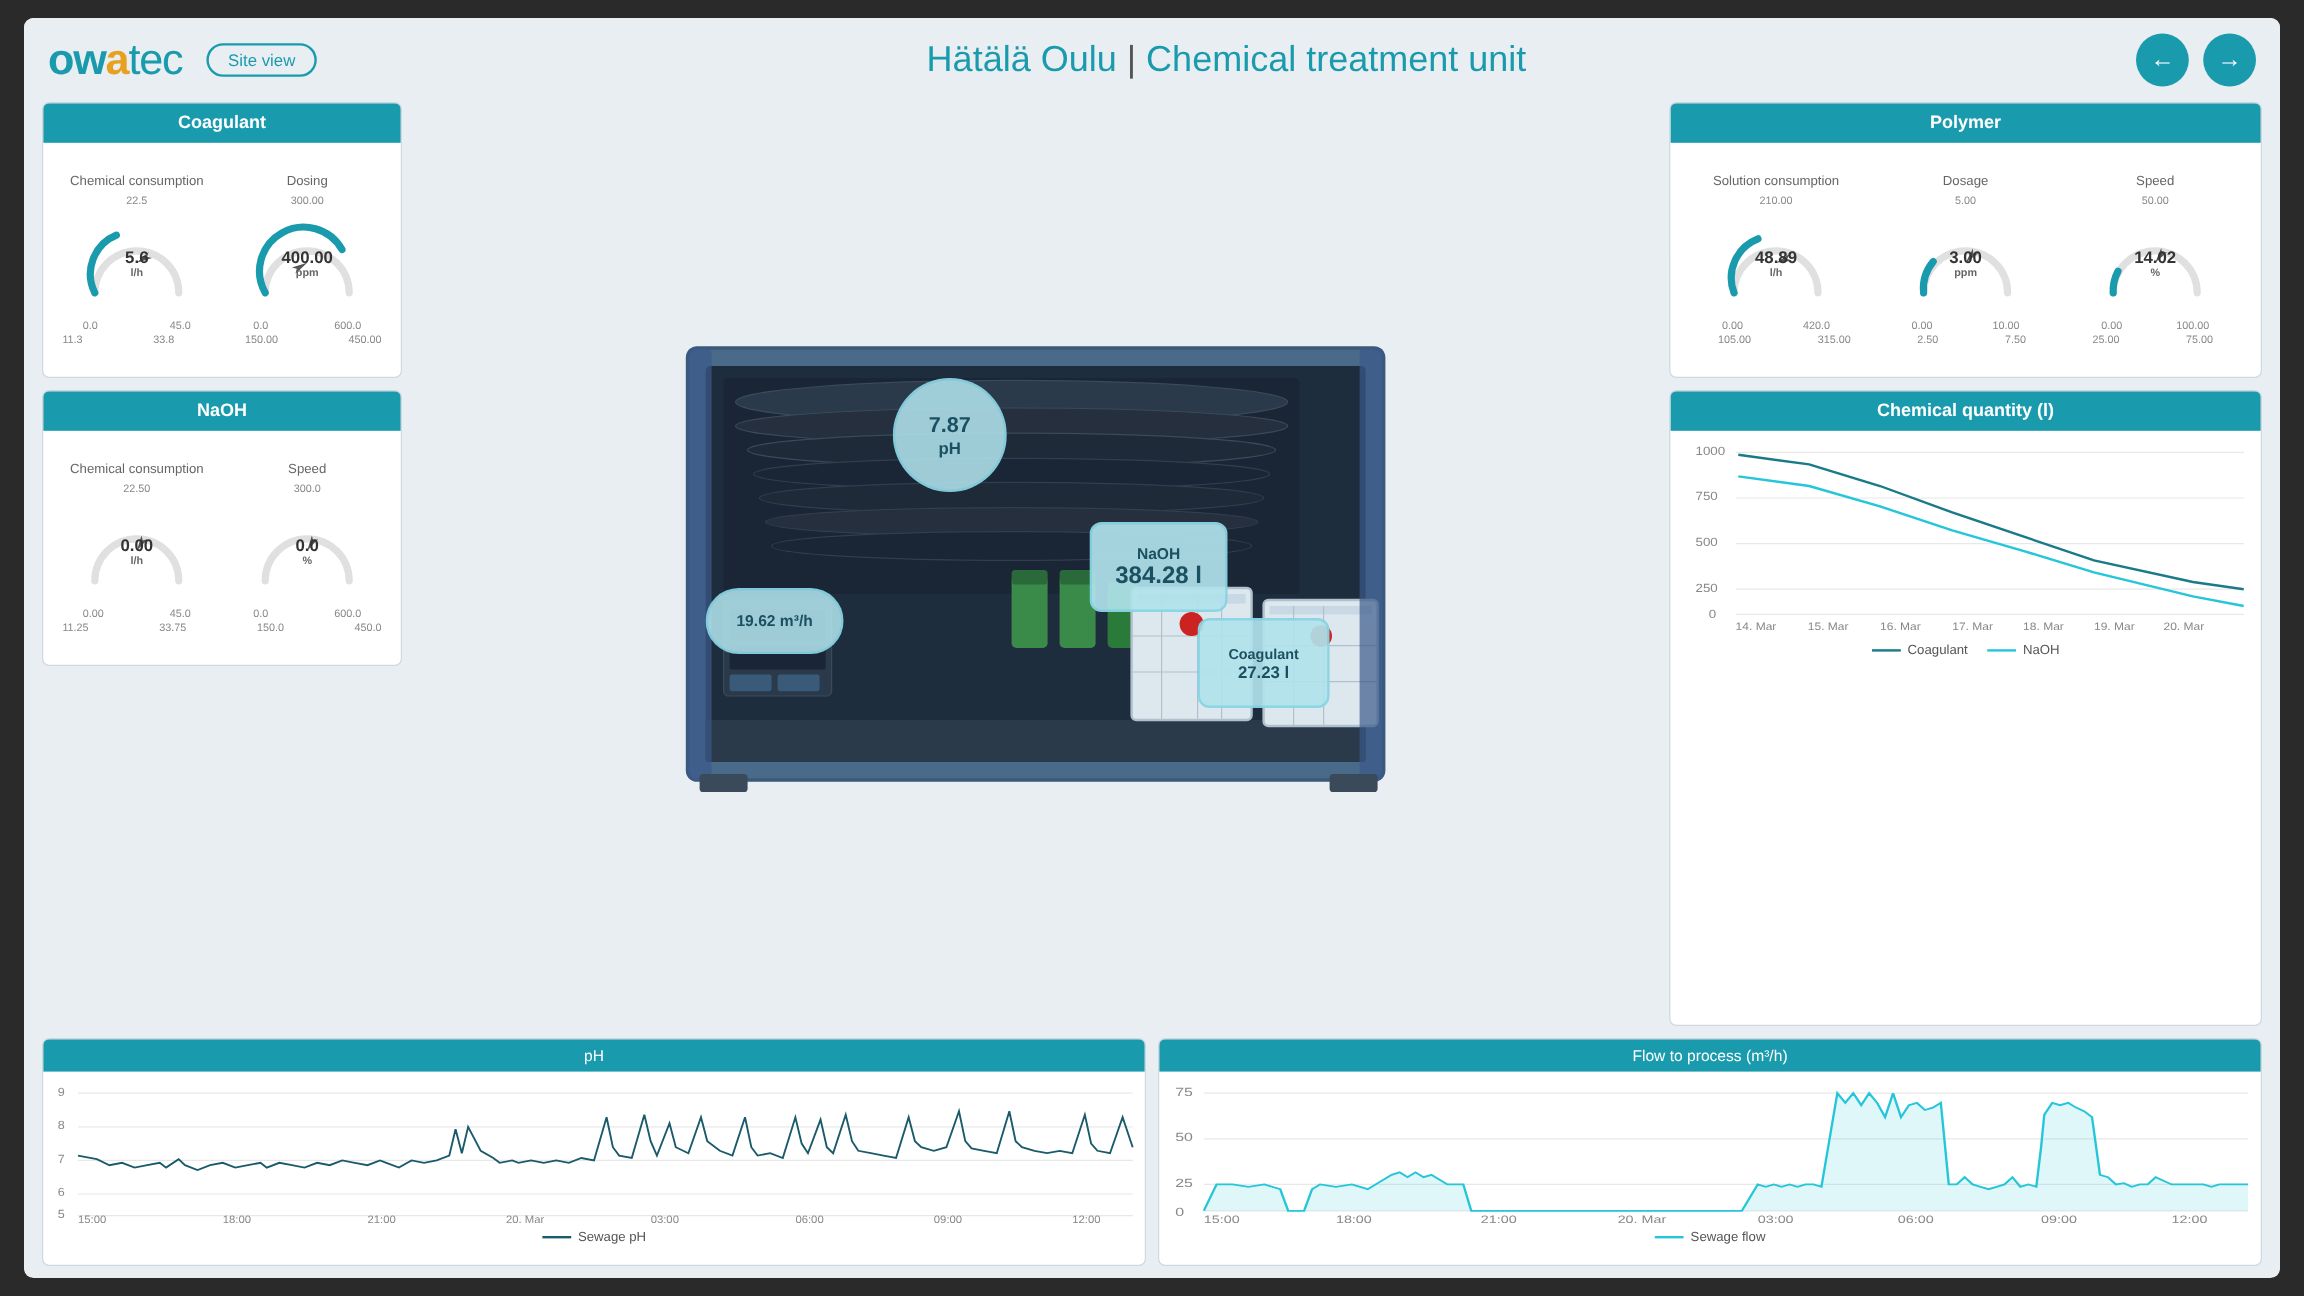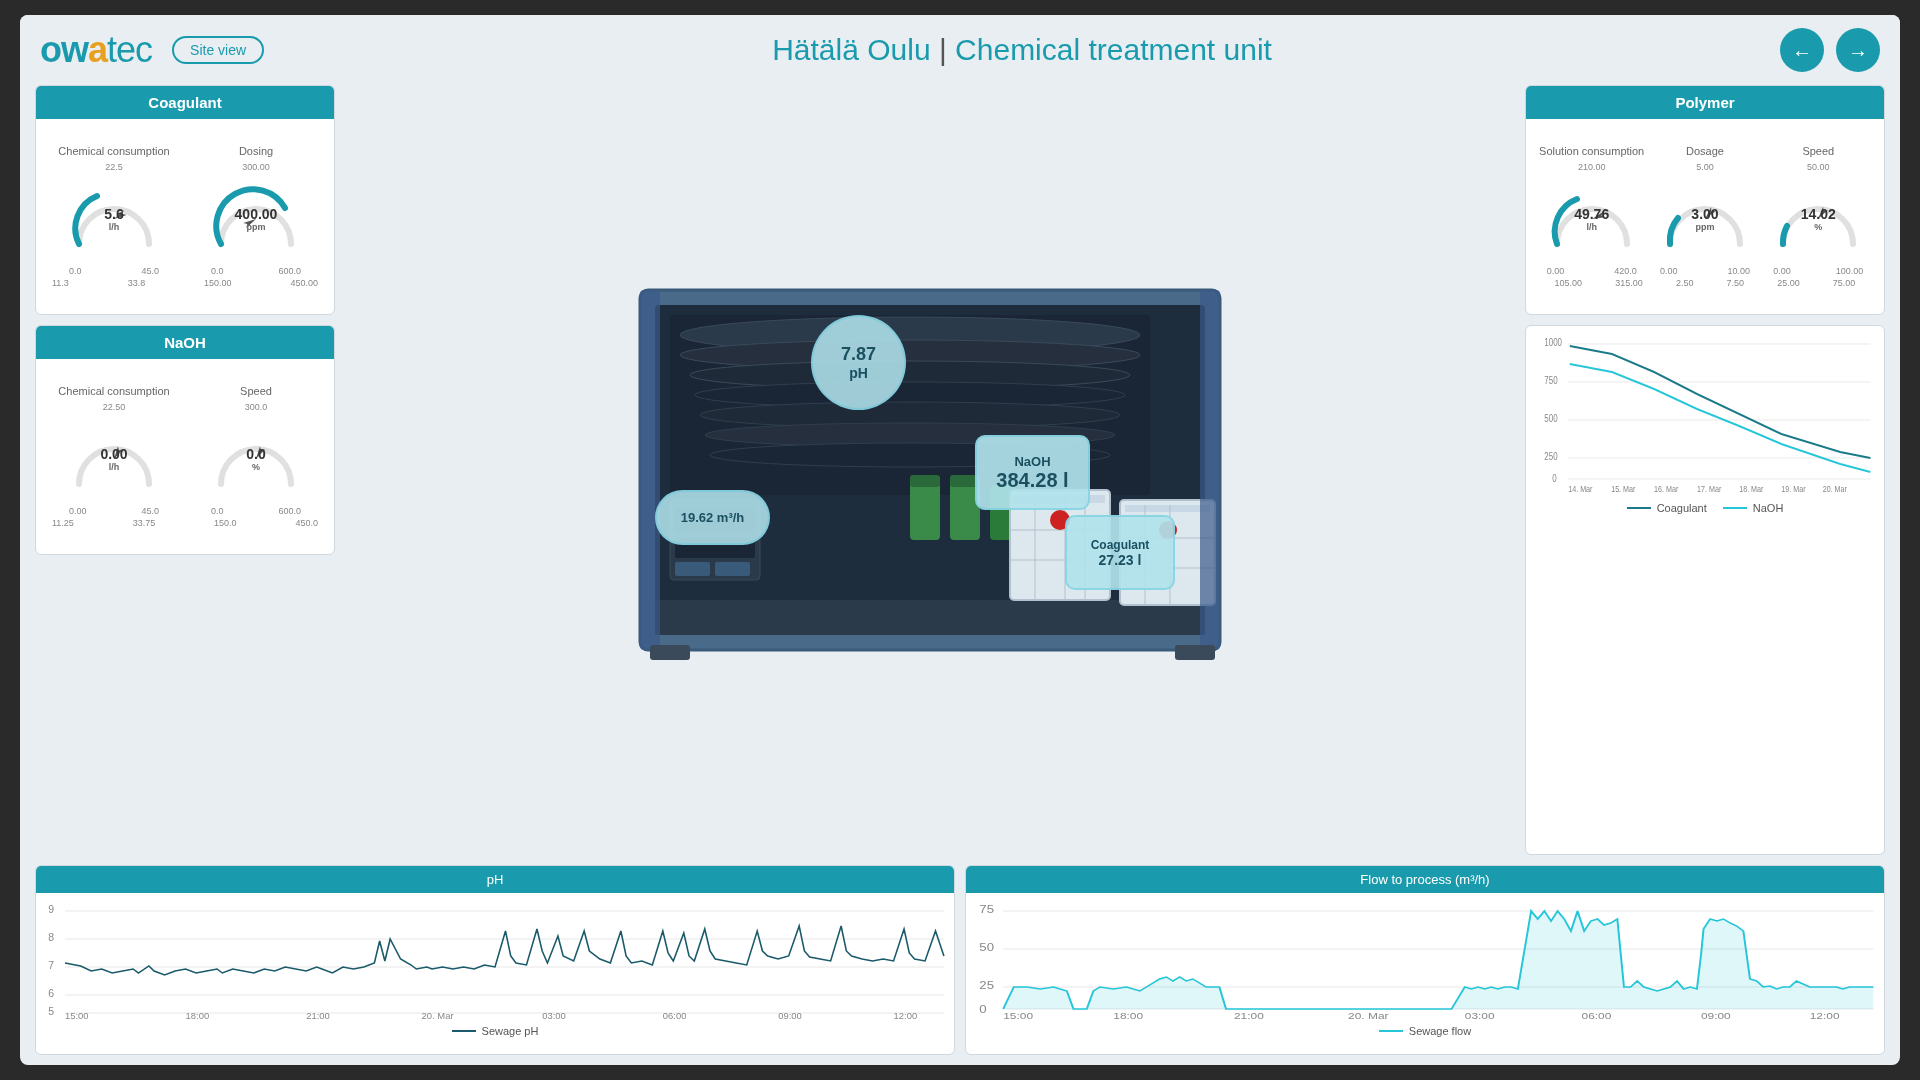--- a/index.html
+++ b/index.html
@@ -168,21 +168,21 @@
       display: flex;
       align-items: center;
       justify-content: center;
       position: relative;
     }
     
     .right-panels {
       display: flex;
       flex-direction: column;
       gap: 10px;
-      width: 360px;
+      width: 494px;
       flex-shrink: 0;
     }
     
     .bottom-row {
       display: flex;
       gap: 10px;
       padding: 0 15px 10px 15px;
       height: 200px;
       flex-shrink: 0;
     }
@@ -455,21 +455,21 @@
             <div class="gauge-container">
               <div class="gauge-label">Solution consumption</div>
               <div style="font-size:9px;color:#888;text-align:center;margin-bottom:2px;">210.00</div>
               <div class="gauge-wrap">
                 <svg viewBox="0 0 90 90">
                   <path d="M 10 70 A 35 35 0 1 1 80 70" fill="none" stroke="#e0e0e0" stroke-width="6" stroke-linecap="round"></path>
                   <path d="M 10 70 A 35 35 0 0 1 30 25" fill="none" stroke="#1a9bad" stroke-width="6" stroke-linecap="round"></path>
                   <polygon points="45,45 42,58 45,55 48,58" fill="#555" transform="rotate(-110,45,45)"></polygon>
                 </svg>
                 <div class="gauge-value">
-                  <span>49.76</span>
+                  <span>48.89</span>
                   <span class="gauge-unit">l/h</span>
                 </div>
               </div>
               <div class="gauge-minmax" style="width:90px;">
                 <span>0.00</span>
                 <span>420.0</span>
               </div>
             </div>
 
             <div class="gauge-container">
@@ -517,20 +517,21 @@
             <span><span>315.00</span></span>
             <span><span>2.50</span></span>
             <span><span>7.50</span></span>
             <span><span>25.00</span></span>
             <span><span>75.00</span></span>
           </div>
         </div>
       </div>
 
       <div class="panel chem-chart-panel" style="flex:1;">
+        <div class="panel-header">Chemical quantity (l)</div>
         <div class="panel-body" style="flex:1;padding:8px 12px 4px;">
           <svg width="100%" height="160" viewBox="0 0 420 160" preserveAspectRatio="none">
 
             <text x="8" y="12" font-size="10" fill="#888">1000</text>
             <text x="8" y="50" font-size="10" fill="#888">750</text>
             <text x="8" y="88" font-size="10" fill="#888">500</text>
             <text x="8" y="126" font-size="10" fill="#888">250</text>
             <text x="18" y="148" font-size="10" fill="#888">0</text>
 
             <line x1="38" y1="10" x2="418" y2="10" stroke="#e8e8e8" stroke-width="1"></line>

